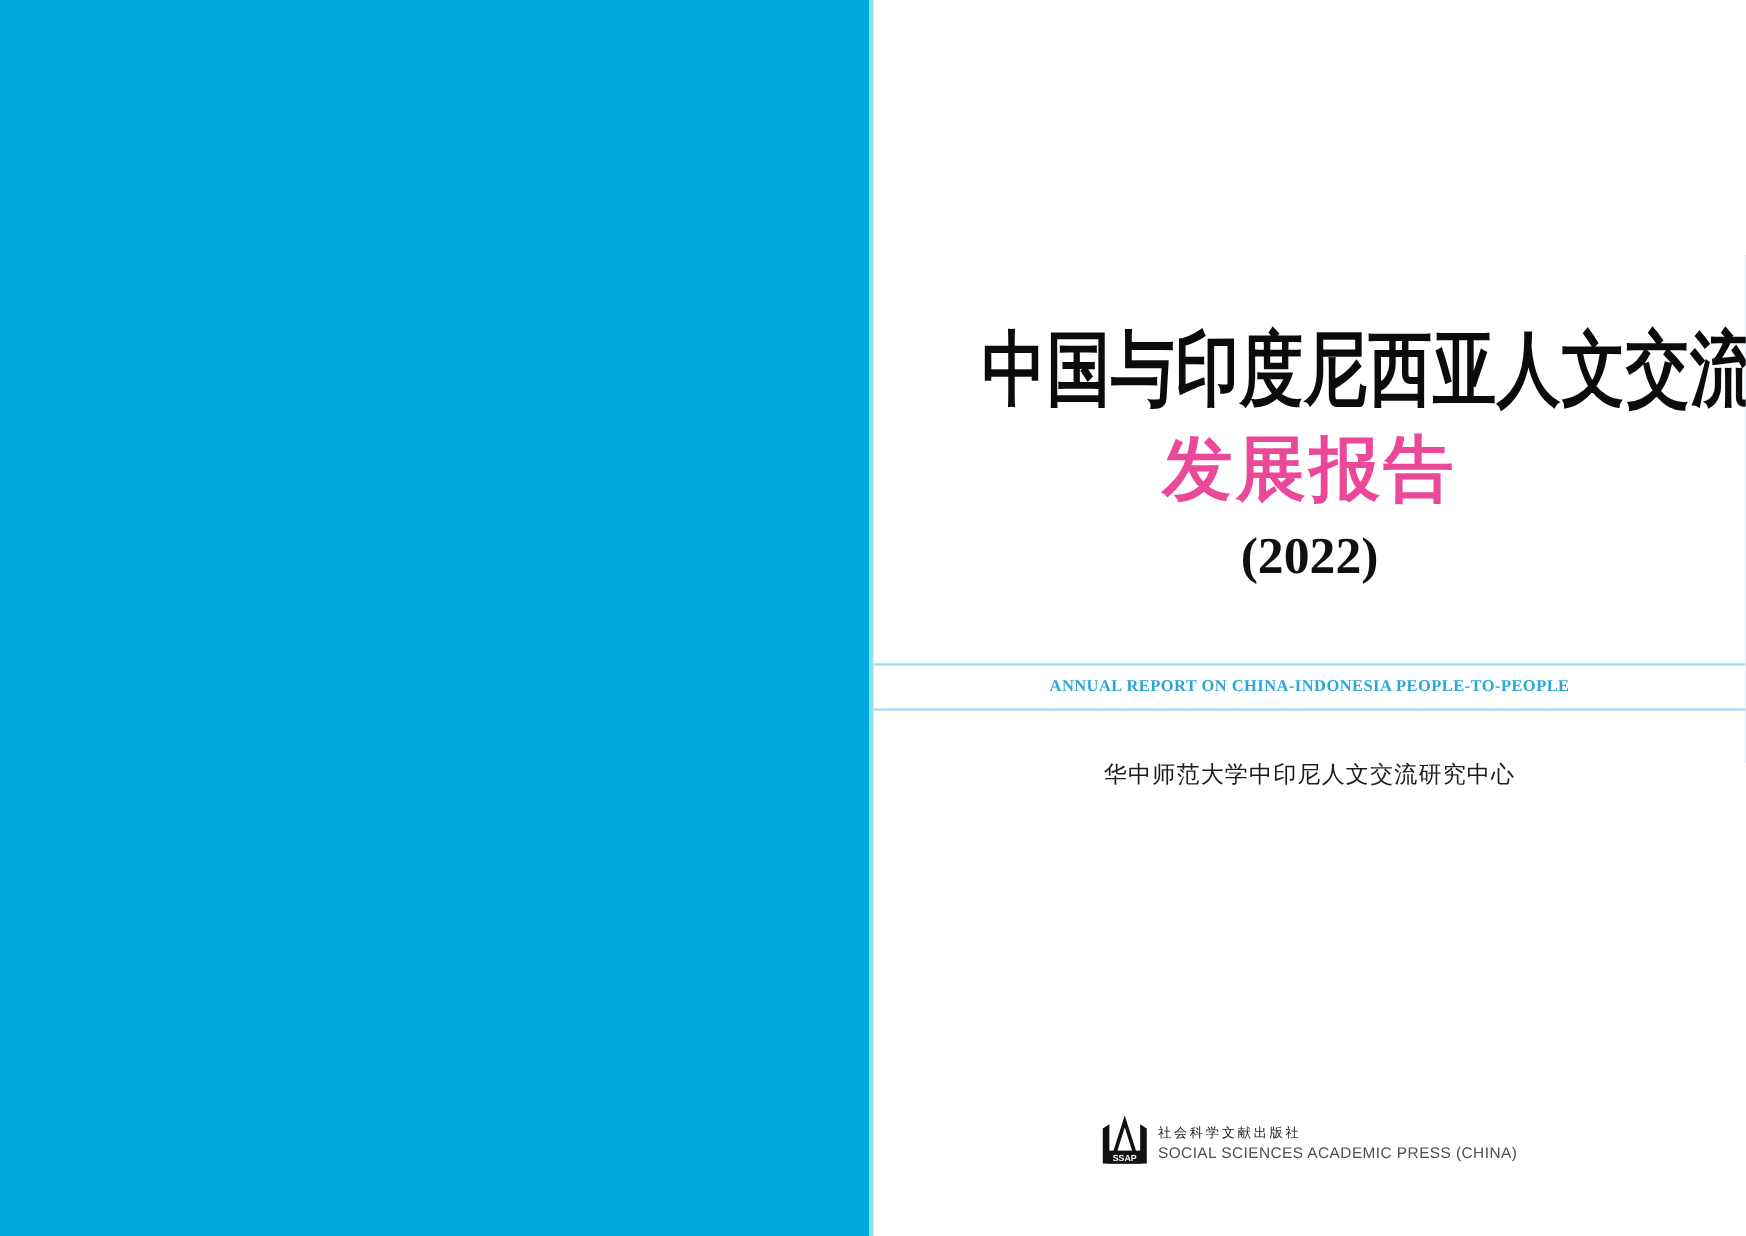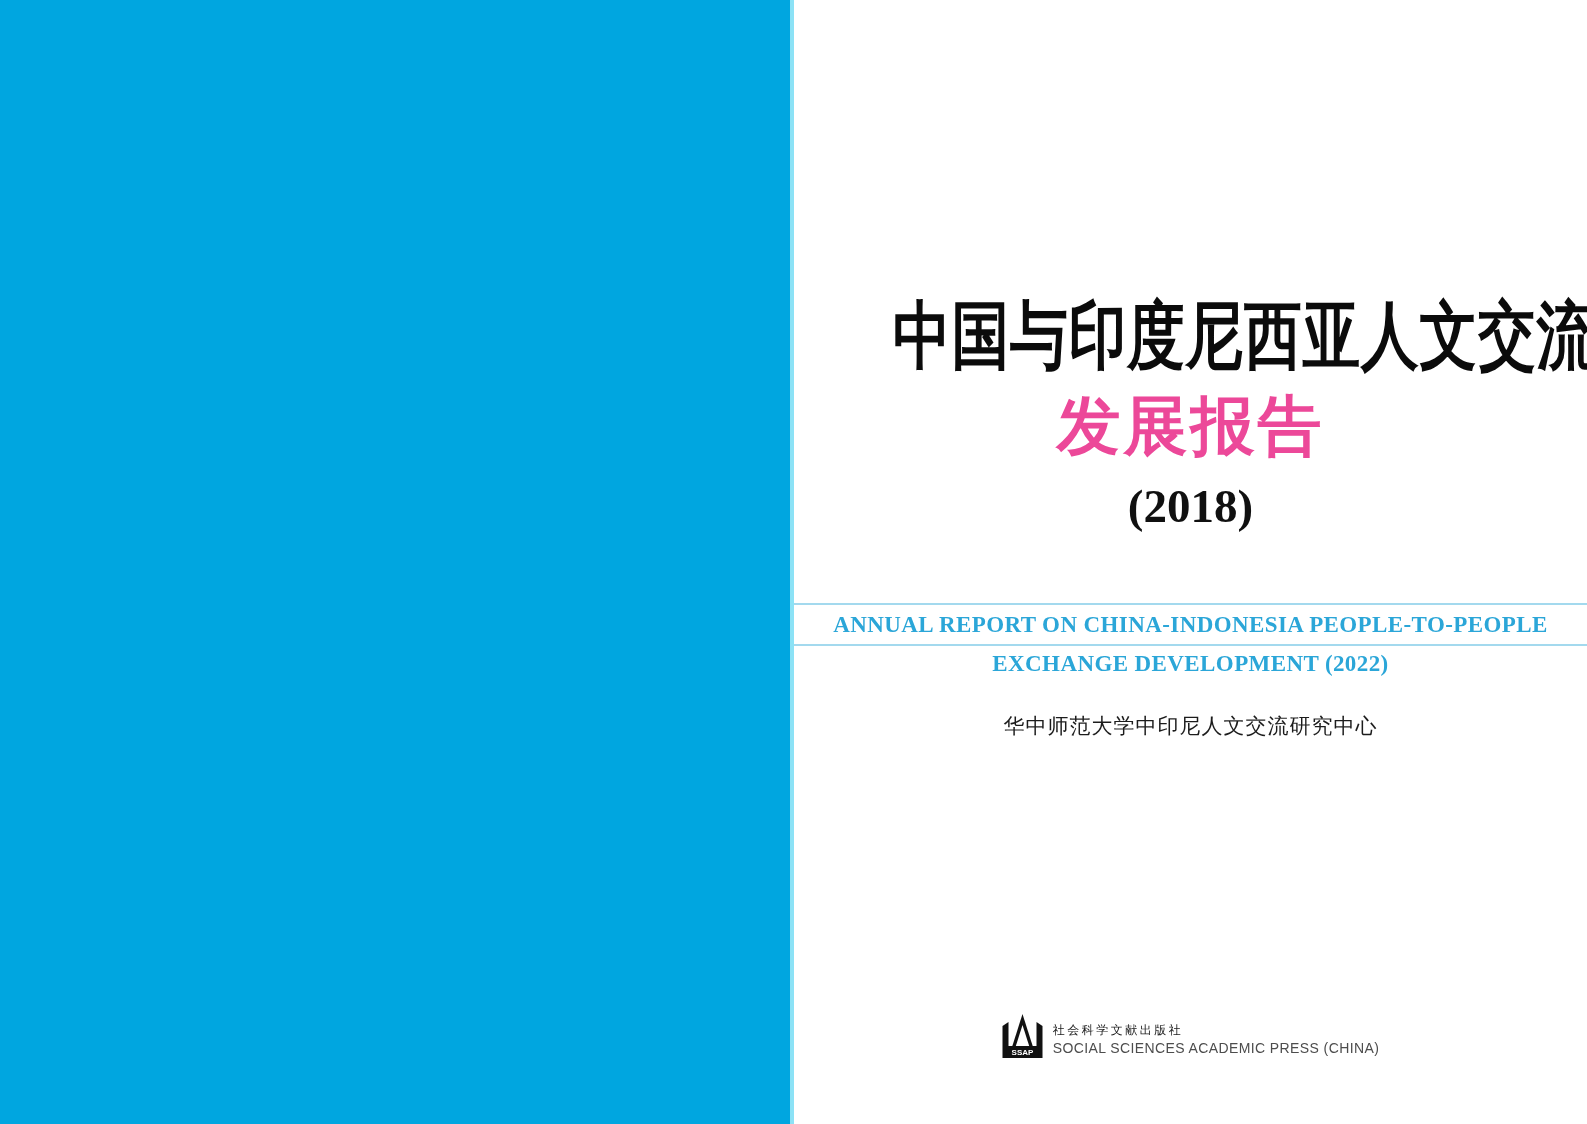--- a/index.html
+++ b/index.html
@@ -38,30 +38,30 @@
     font-family:"Liberation Serif","DejaVu Serif",serif;
     font-weight:600;font-size:47px;color:#101010;
   }
 
   .rule{position:absolute;left:0;width:100%;height:2px;background:#A3D9EE;}
   .rule-1{top:603px;}
   .rule-2{top:644px;}
 
   .title-en{
     font-family:"Liberation Serif","DejaVu Serif",serif;
-    font-weight:700;color:#2BA6D8;font-size:23px;letter-spacing:0.4px;border-radius:19px;
+    font-weight:700;color:#2BA6D8;font-size:15px;letter-spacing:0.4px;border-radius:19px;
   }
   .title-en-1{top:605px;height:39px;line-height:39px;}
   .title-en-2{top:647px;height:34px;line-height:34px;}
 
   .byline{
     font-family:"Liberation Serif","DejaVu Serif",serif;
     color:#1c1c1c;font-size:21px;
   }
-  .org-line{top:711px;height:30px;line-height:30px;letter-spacing:1px;}
+  .org-line{top:689px;height:30px;line-height:30px;letter-spacing:1px;}
   .editor-line{top:746px;height:30px;line-height:30px;letter-spacing:2px;}
   .deputy-line{top:780px;height:30px;line-height:30px;letter-spacing:2px;}
 
   .publisher{
     position:absolute;top:1014px;left:0;width:100%;
     display:flex;justify-content:center;align-items:center;gap:10px;
   }
   .publisher .logo{width:41px;height:44px;flex:0 0 auto;}
   .pub-text{text-align:left;}
   .pub-cn{
@@ -79,29 +79,28 @@
 <div class="blue-panel"></div>
 
 <div class="right-panel">
 
   <div class="row title-cn-1">
     <span class="squeeze">中国与印度尼西亚人文交流</span>
   </div>
 
   <div class="row title-cn-2">发展报告</div>
 
-  <div class="row title-year">(2018)</div>
+  <div class="row title-year">(2022)</div>
 
   <div class="rule rule-1"></div>
 
   <div class="row title-en title-en-1">ANNUAL REPORT ON CHINA-INDONESIA PEOPLE-TO-PEOPLE</div>
 
   <div class="rule rule-2"></div>
 
-  <div class="row title-en title-en-2">EXCHANGE DEVELOPMENT (2022)</div>
 
   <div class="row byline org-line">华中师范大学中印尼人文交流研究中心</div>
 
 
 
   <div class="publisher">
     <svg class="logo" viewBox="0 0 40 44" aria-hidden="true">
       <polygon points="0,12 6,8 6,44 0,44" fill="#111111"></polygon>
       <polygon points="34,8 40,12 40,44 34,44" fill="#111111"></polygon>
       <polygon points="20,0 34,44 6,44" fill="#111111"></polygon>

